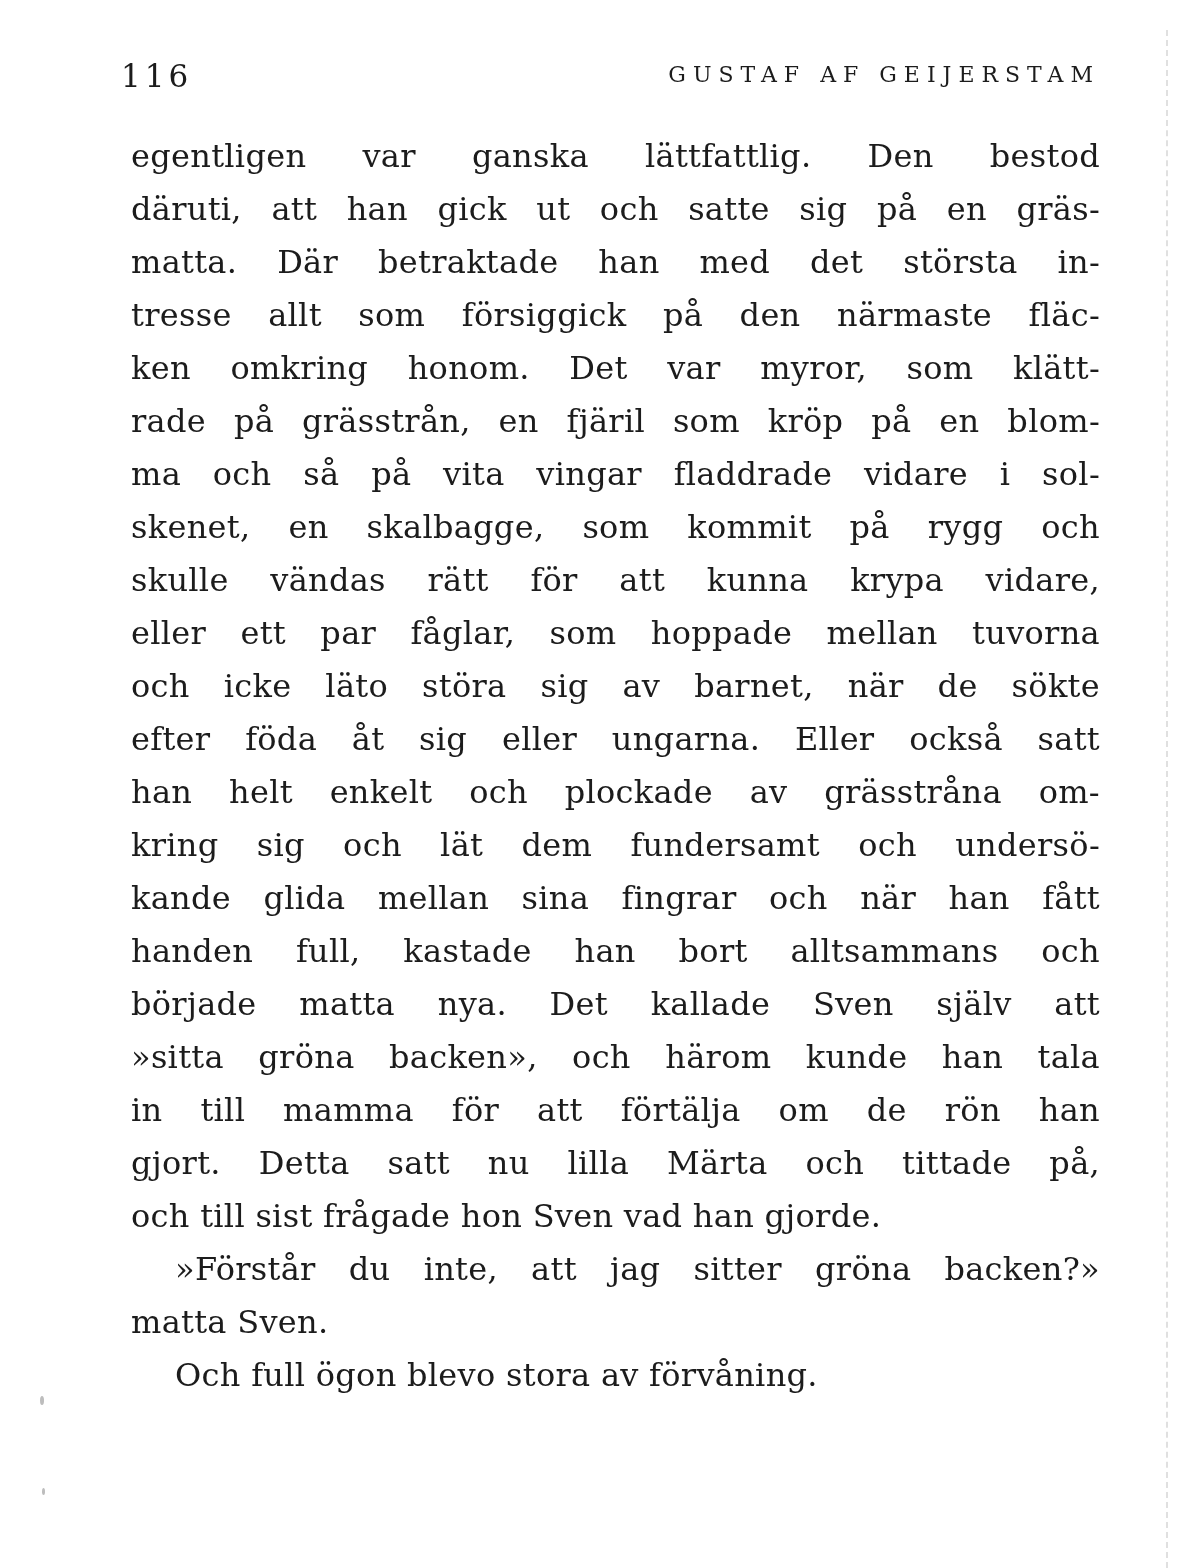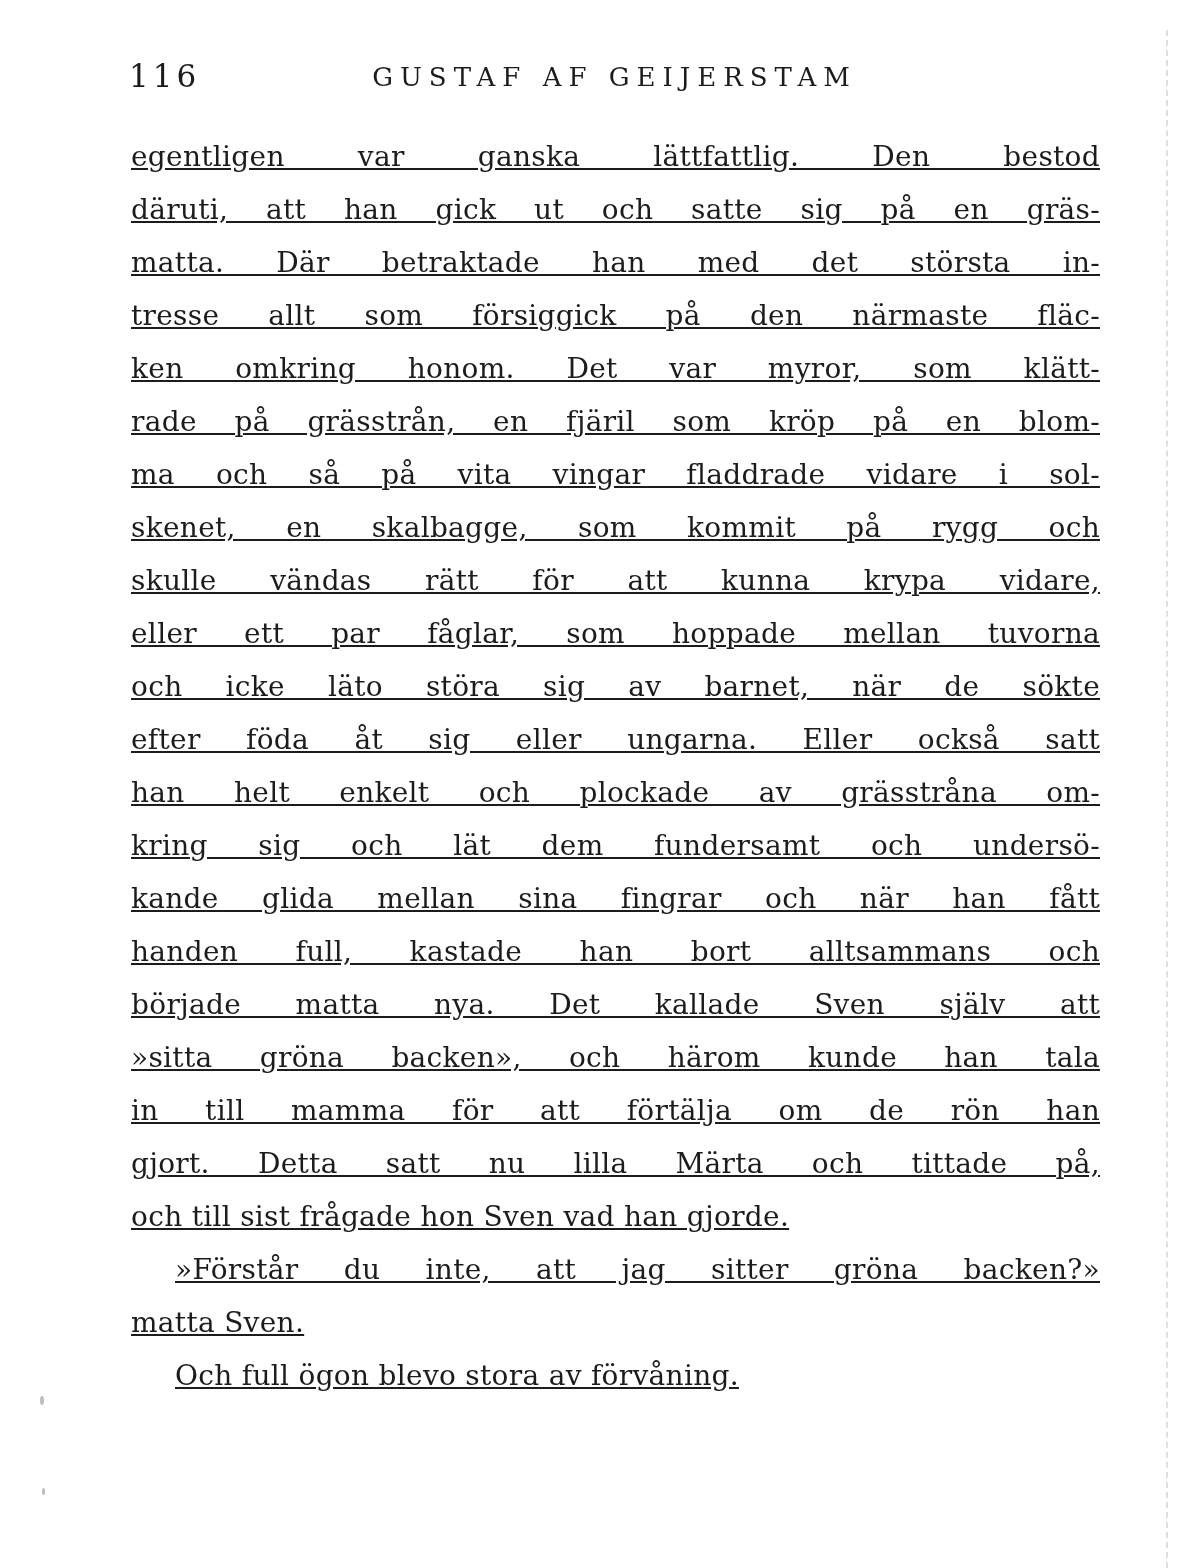--- a/index.html
+++ b/index.html
@@ -12,52 +12,51 @@
     overflow: hidden;
   }
   .page {
     position: absolute;
     inset: 0;
     background: #ffffff;
   }
   .header {
     position: absolute;
     top: 56px;
-    left: 129px;
+    left: 121px;
     right: 81px;
     height: 44px;
   }
   .pagenum {
     position: absolute;
     left: 0;
     top: 2px;
     font-size: 31px;
     letter-spacing: 4px;
   }
   .running {
     display: block;
-    text-align: center;
-    font-size: 26px;
+    text-align: right;
+    font-size: 22px;
     letter-spacing: 7px;
     padding-top: 6px;
     white-space: nowrap;
   }
   .textbody {
     position: absolute;
     top: 130px;
     left: 131px;
     width: 969px;
   }
   .line {
-    font-size: 28px;
+    font-size: 32px;
     line-height: 53px;
     letter-spacing: 0.3px;
     text-align: justify;
     text-align-last: justify;
-    text-decoration: underline;
   }
   .line.lastline { text-align-last: left; }
   .line.indent { text-indent: 44px; }
   .scan-edge {
     position: absolute;
     top: 30px;
     bottom: 0;
     right: 13px;
     width: 0;
     border-left: 2px dashed #d9d9d9;

